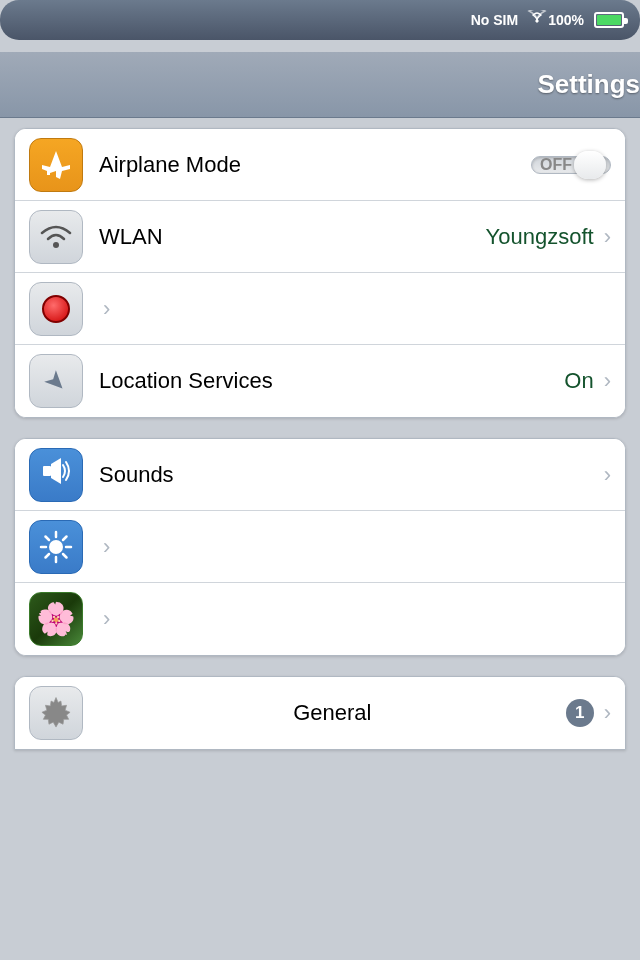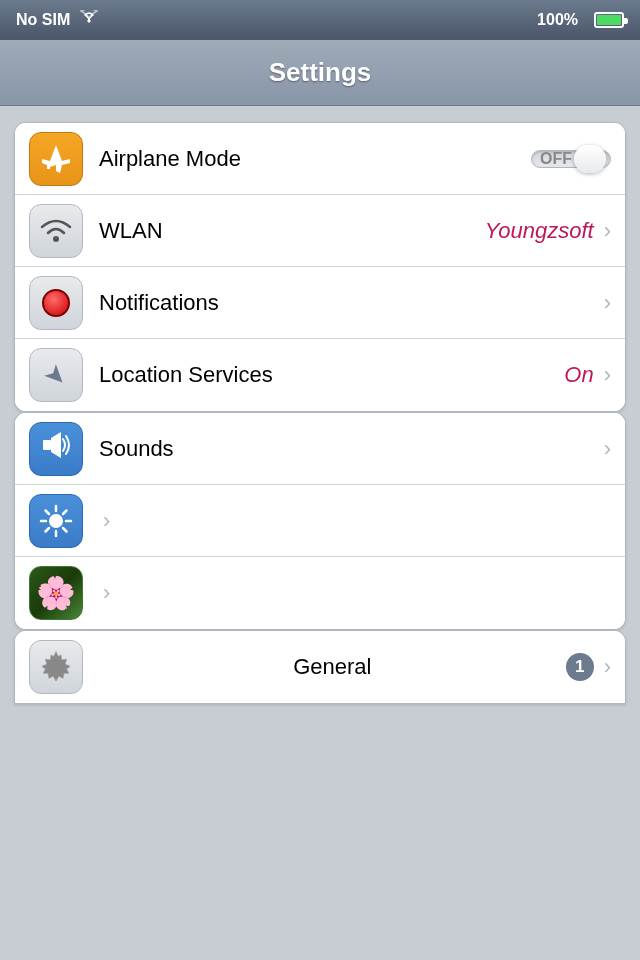--- a/index.html
+++ b/index.html
@@ -11,28 +11,29 @@
       background: #c8cdd4;
       overflow: hidden;
     }
 
     
     .status-bar {
       height: 40px;
       background: linear-gradient(to bottom, #6b7a8d, #4a5568);
       display: flex;
       align-items: center;
-      justify-content: space-between;
+      justify-content: flex-end;
       padding: 0 16px;
       color: white;
-      font-size: 16px;
+      font-size: 14px;
       font-weight: bold;
+      border-radius: 19px;
     }
     .status-left { display: flex; align-items: center; gap: 8px; }
-    .status-right { display: flex; align-items: center; gap: 16px; }
+    .status-right { display: flex; align-items: center; gap: 10px; }
     .wifi-icon { font-size: 16px; }
     .battery-icon {
       width: 30px; height: 16px;
       border: 2px solid white; border-radius: 3px;
       position: relative; display: inline-block;
     }
     .battery-icon::after {
       content: '';
       position: absolute;
       right: -6px; top: 4px;
@@ -47,35 +48,37 @@
       background: #4cd964;
       border-radius: 1px;
     }
 
     
     .nav-bar {
       height: 66px;
       background: linear-gradient(to bottom, #a0aab8, #8896a8);
       display: flex;
       align-items: center;
-      justify-content: center;
+      justify-content: flex-end;
       border-bottom: 1px solid #6b7a8d;
+      margin-top: 12px;
     }
     .nav-title {
       color: white;
       font-size: 26px;
       font-weight: bold;
       text-shadow: 0 1px 2px rgba(0,0,0,0.4);
     }
 
     
     .content {
-      padding: 16px 14px;
+      padding: 10px 14px;
       display: flex;
       flex-direction: column;
+      gap: 20px;
     }
 
     
     .settings-group {
       background: white;
       border-radius: 12px;
       overflow: hidden;
       border: 1px solid #b0b8c2;
       box-shadow: 0 1px 3px rgba(0,0,0,0.15);
     }
@@ -107,23 +110,22 @@
 
     .row-label {
       flex: 1;
       font-size: 22px;
       font-weight: normal;
       color: #000;
     }
 
     .row-value {
       font-size: 22px;
-      color: #be185d;
+      color: #14532d;
       margin-right: 6px;
-      font-style: italic;
     }
 
     .chevron {
       color: #b0b8c2;
       font-size: 22px;
       margin-left: 4px;
     }
 
     
     .toggle {
@@ -302,21 +304,20 @@
       </div>
       <span class="row-label">WLAN</span>
       <span class="row-value">Youngzsoft</span>
       <span class="chevron">›</span>
     </div>
 
     <div class="settings-row">
       <div class="row-icon icon-notifications">
         <div class="notif-dot"></div>
       </div>
-      <span class="row-label">Notifications</span>
       <span class="chevron">›</span>
     </div>
 
     <div class="settings-row">
       <div class="row-icon icon-location">
         <span class="loc-arrow">➤</span>
       </div>
       <span class="row-label">Location Services</span>
       <span class="row-value">On</span>
       <span class="chevron">›</span>

